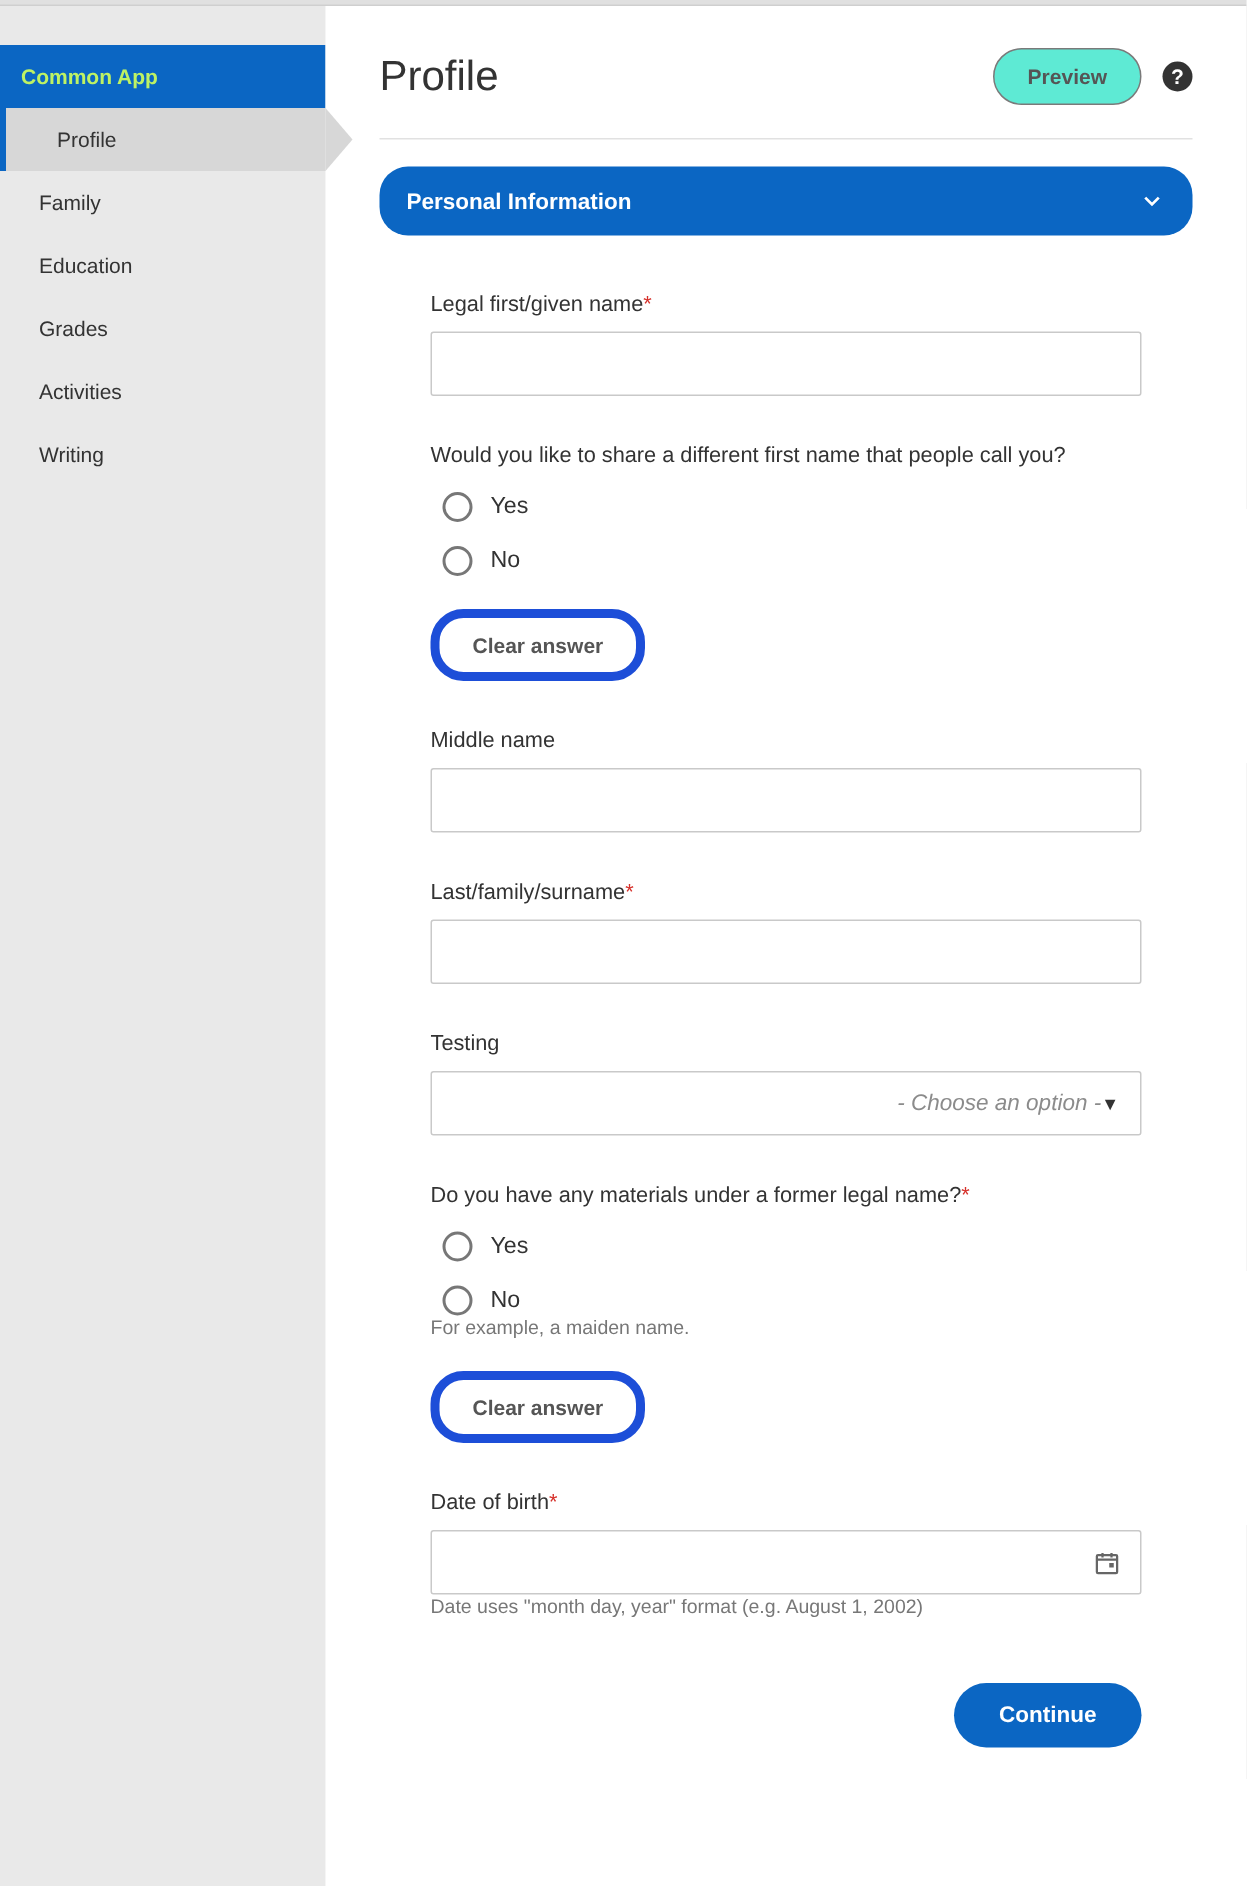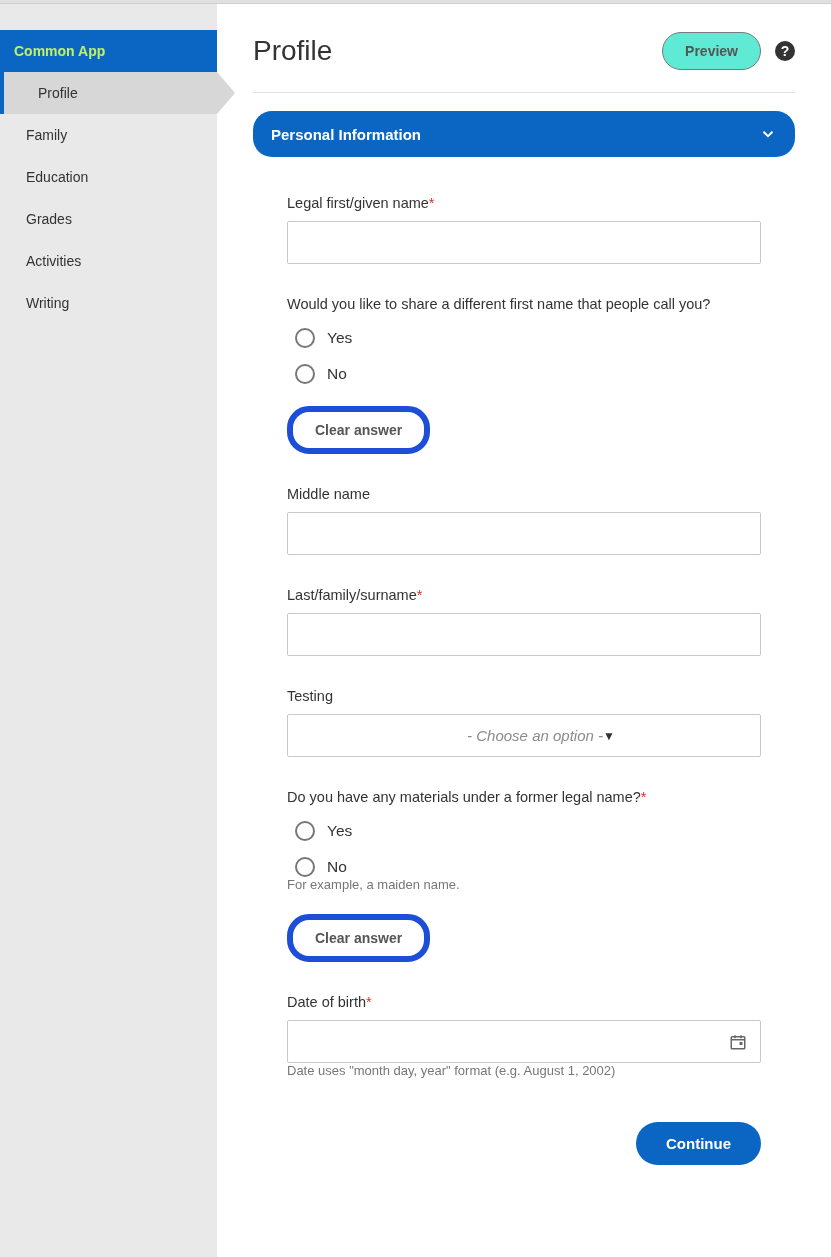--- a/index.html
+++ b/index.html
@@ -28,21 +28,21 @@
   .chevron { width:18px; height:18px; }
   .chevron svg { display:block; }
 
   .form-body { padding: 6px 34px 10px 34px; }
   .field { margin-top:32px; }
   .label { font-size:14.5px; color:#333; margin-bottom:10px; }
   .req { color:#d6312b; }
   .text-input, .select-input, .date-input {
     width:100%; border:1px solid #c9c9c9; border-radius:2px; padding:12px 14px; font-size:15px; color:#333; background:#fff;
   }
-  .select-input { display:flex; align-items:center; justify-content:center; cursor:pointer;padding-left:48px; }
+  .select-input { display:flex; align-items:center; justify-content:flex-end; cursor:pointer;padding-left:48px; }
   .placeholder { color:#8b8b8b; font-style:italic; font-size:15px; }
   .dropdown-caret { font-size:12px; color:#333; }
 
   .radio-row { display:flex; align-items:center; gap:12px; margin-top:16px; margin-left:8px; cursor:pointer; }
   .radio { width:20px; height:20px; border:2px solid #777; border-radius:50%; }
   .radio-label { font-size:15.5px; color:#333; }
   .clear-btn { margin-top:22px; border:6px solid #1d4ed8; background:#fff; color:#555; font-weight:bold; padding:10px 22px; border-radius:22px; cursor:pointer; font-size:14px; }
   .helper { font-size:13px; color:#777; margin-top:0; }
 
   .date-wrap { position:relative; }

